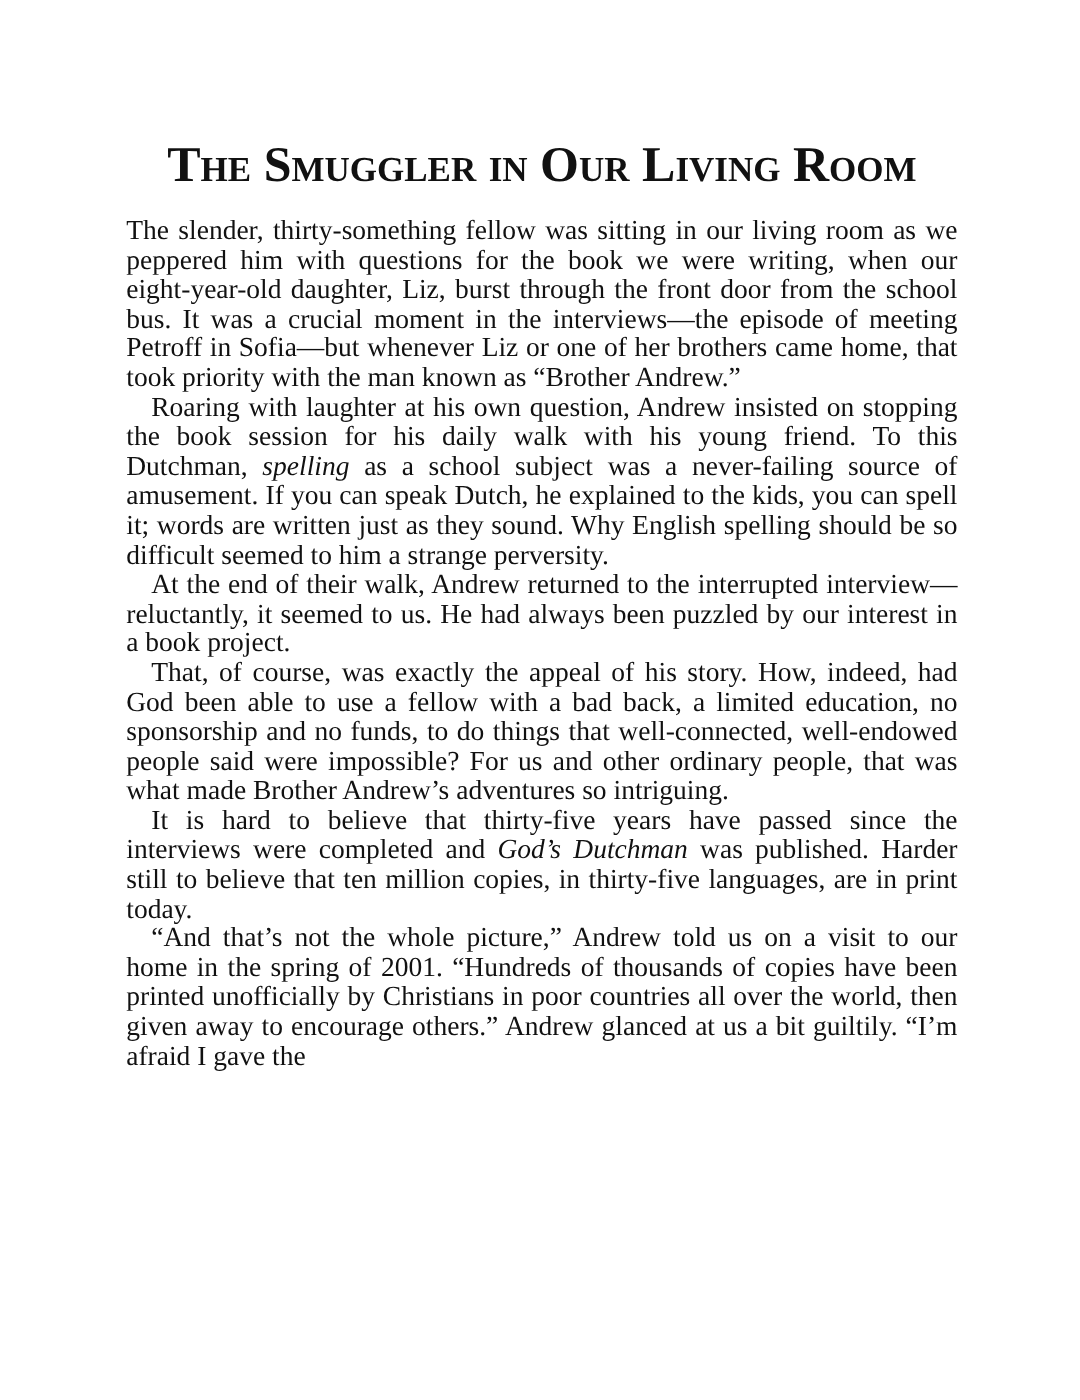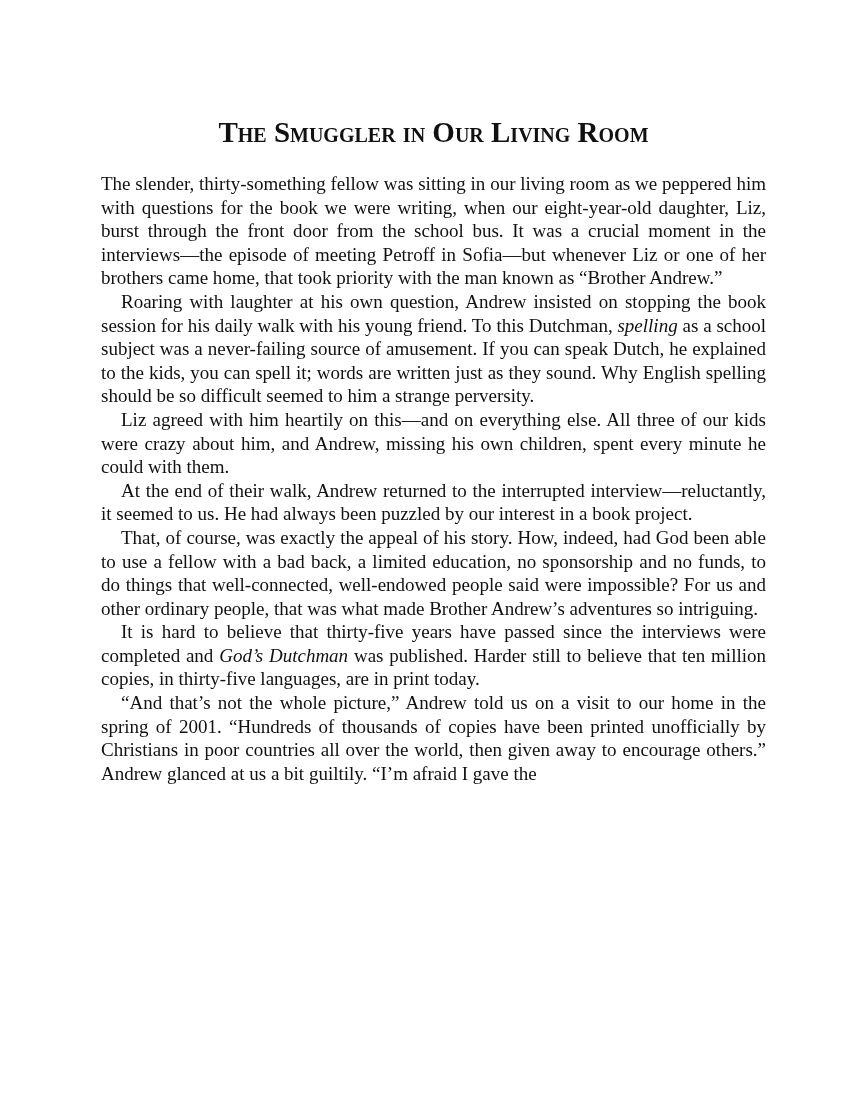--- a/index.html
+++ b/index.html
@@ -18,30 +18,30 @@
     .page {
       position: absolute;
       left: 101px;
       top: 108px;
       width: 665px;
     }
     .title {
       margin: 0;
       text-align: center;
       font-weight: bold;
-      font-size: 29px;
+      font-size: 40px;
       line-height: 48px;
       letter-spacing: 0px;
       font-variant: small-caps;
       color: #111111;
       white-space: nowrap;
     }
     .body-text {
       margin-top: 16px;
-      font-size: 19px;
+      font-size: 22px;
       line-height: 23.6px;
       text-align: justify;
       hyphens: none;
     }
     .body-text p {
       margin: 0;
       text-indent: 20px;
     }
     .body-text p.first {
       text-indent: 0;
@@ -58,23 +58,20 @@
   <h1 class="title">The Smuggler in Our Living Room</h1>
 
   <div class="body-text">
     <p class="first">
       <span>The slender, thirty-something fellow was sitting in our living room as we peppered him with questions for the book we were writing, when our eight-year-old daughter, Liz, burst through the front door from the school bus. It was a crucial moment in the interviews—the episode of meeting Petroff in Sofia—but whenever Liz or one of her brothers came home, that took priority with the man known as “Brother Andrew.”</span>
     </p>
     <p>
       <span>Roaring with laughter at his own question, Andrew insisted on stopping the book session for his daily walk with his young friend. To this Dutchman, </span><em>spelling</em><span> as a school subject was a never-failing source of amusement. If you can speak Dutch, he explained to the kids, you can spell it; words are written just as they sound. Why English spelling should be so difficult seemed to him a strange perversity.</span>
     </p>
     <p>
-      <span>Liz agreed with him heartily on this—and on everything else. All three of our kids were crazy about him, and Andrew, missing his own children, spent every minute he could with them.</span>
-    </p>
-    <p>
       <span>At the end of their walk, Andrew returned to the interrupted interview—reluctantly, it seemed to us. He had always been puzzled by our interest in a book project.</span>
     </p>
     <p>
       <span>That, of course, was exactly the appeal of his story. How, indeed, had God been able to use a fellow with a bad back, a limited education, no sponsorship and no funds, to do things that well-connected, well-endowed people said were impossible? For us and other ordinary people, that was what made Brother Andrew’s adventures so intriguing.</span>
     </p>
     <p>
       <span>It is hard to believe that thirty-five years have passed since the interviews were completed and </span><em>God’s Dutchman</em><span> was published. Harder still to believe that ten million copies, in thirty-five languages, are in print today.</span>
     </p>
     <p>
       <span>“And that’s not the whole picture,” Andrew told us on a visit to our home in the spring of 2001. “Hundreds of thousands of copies have been printed unofficially by Christians in poor countries all over the world, then given away to encourage others.” Andrew glanced at us a bit guiltily. “I’m afraid I gave the</span>

